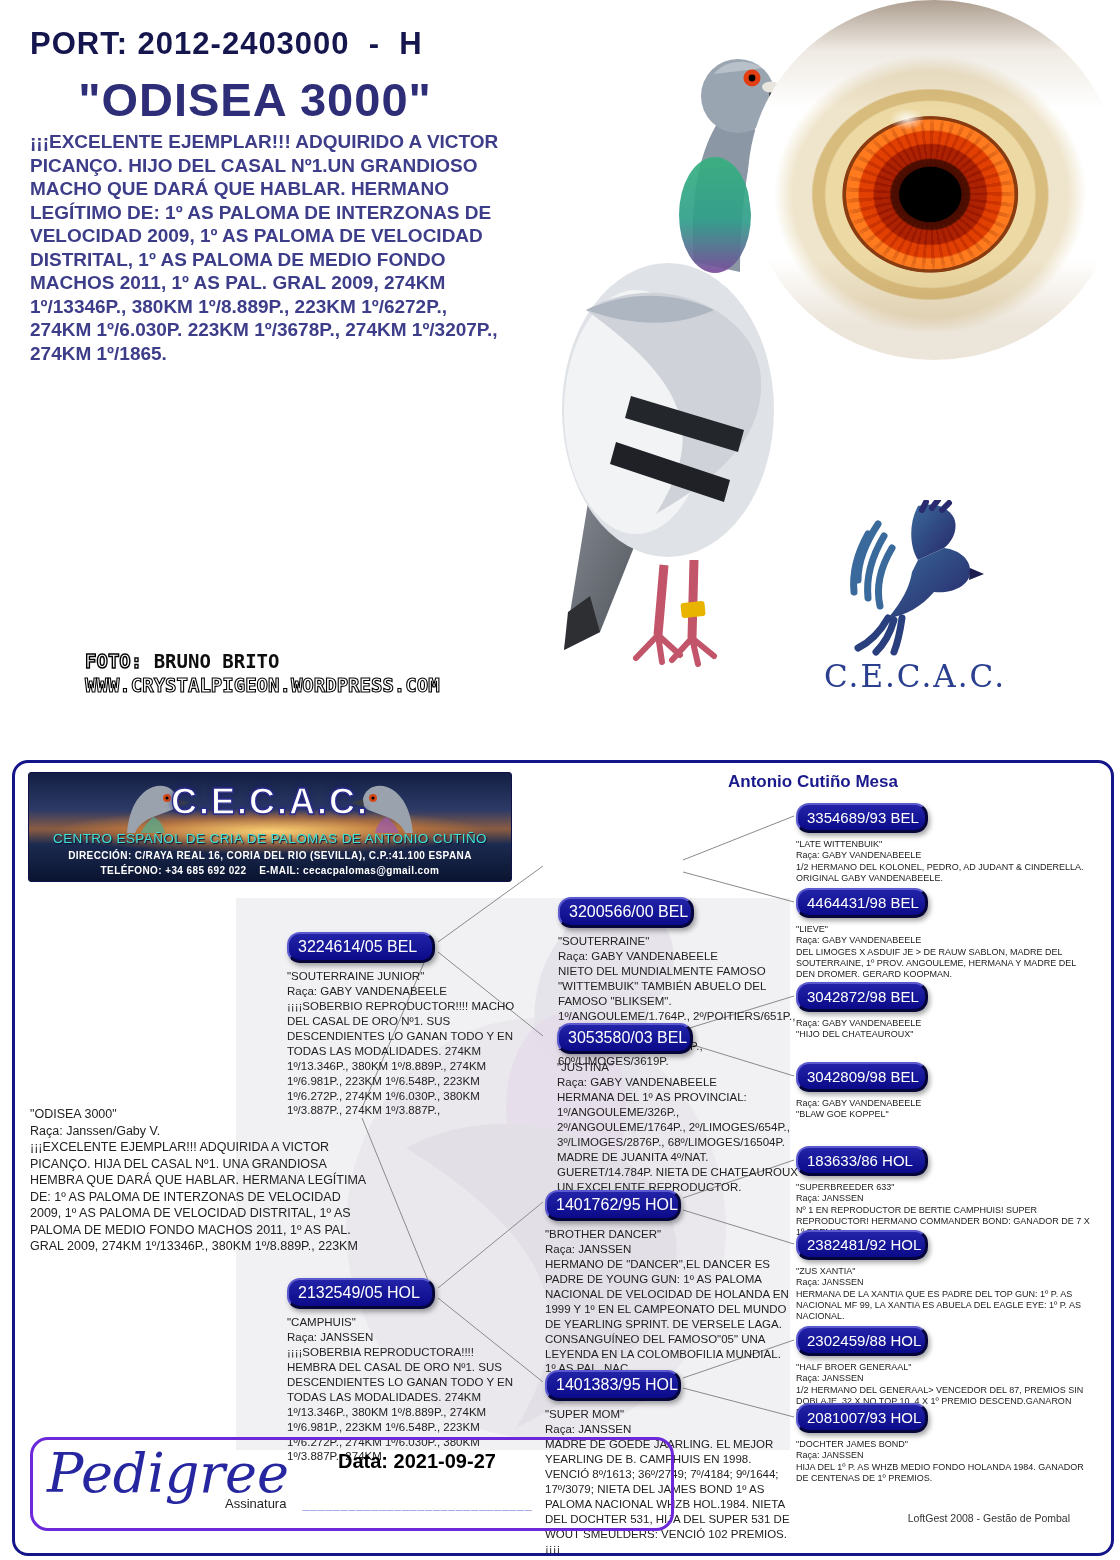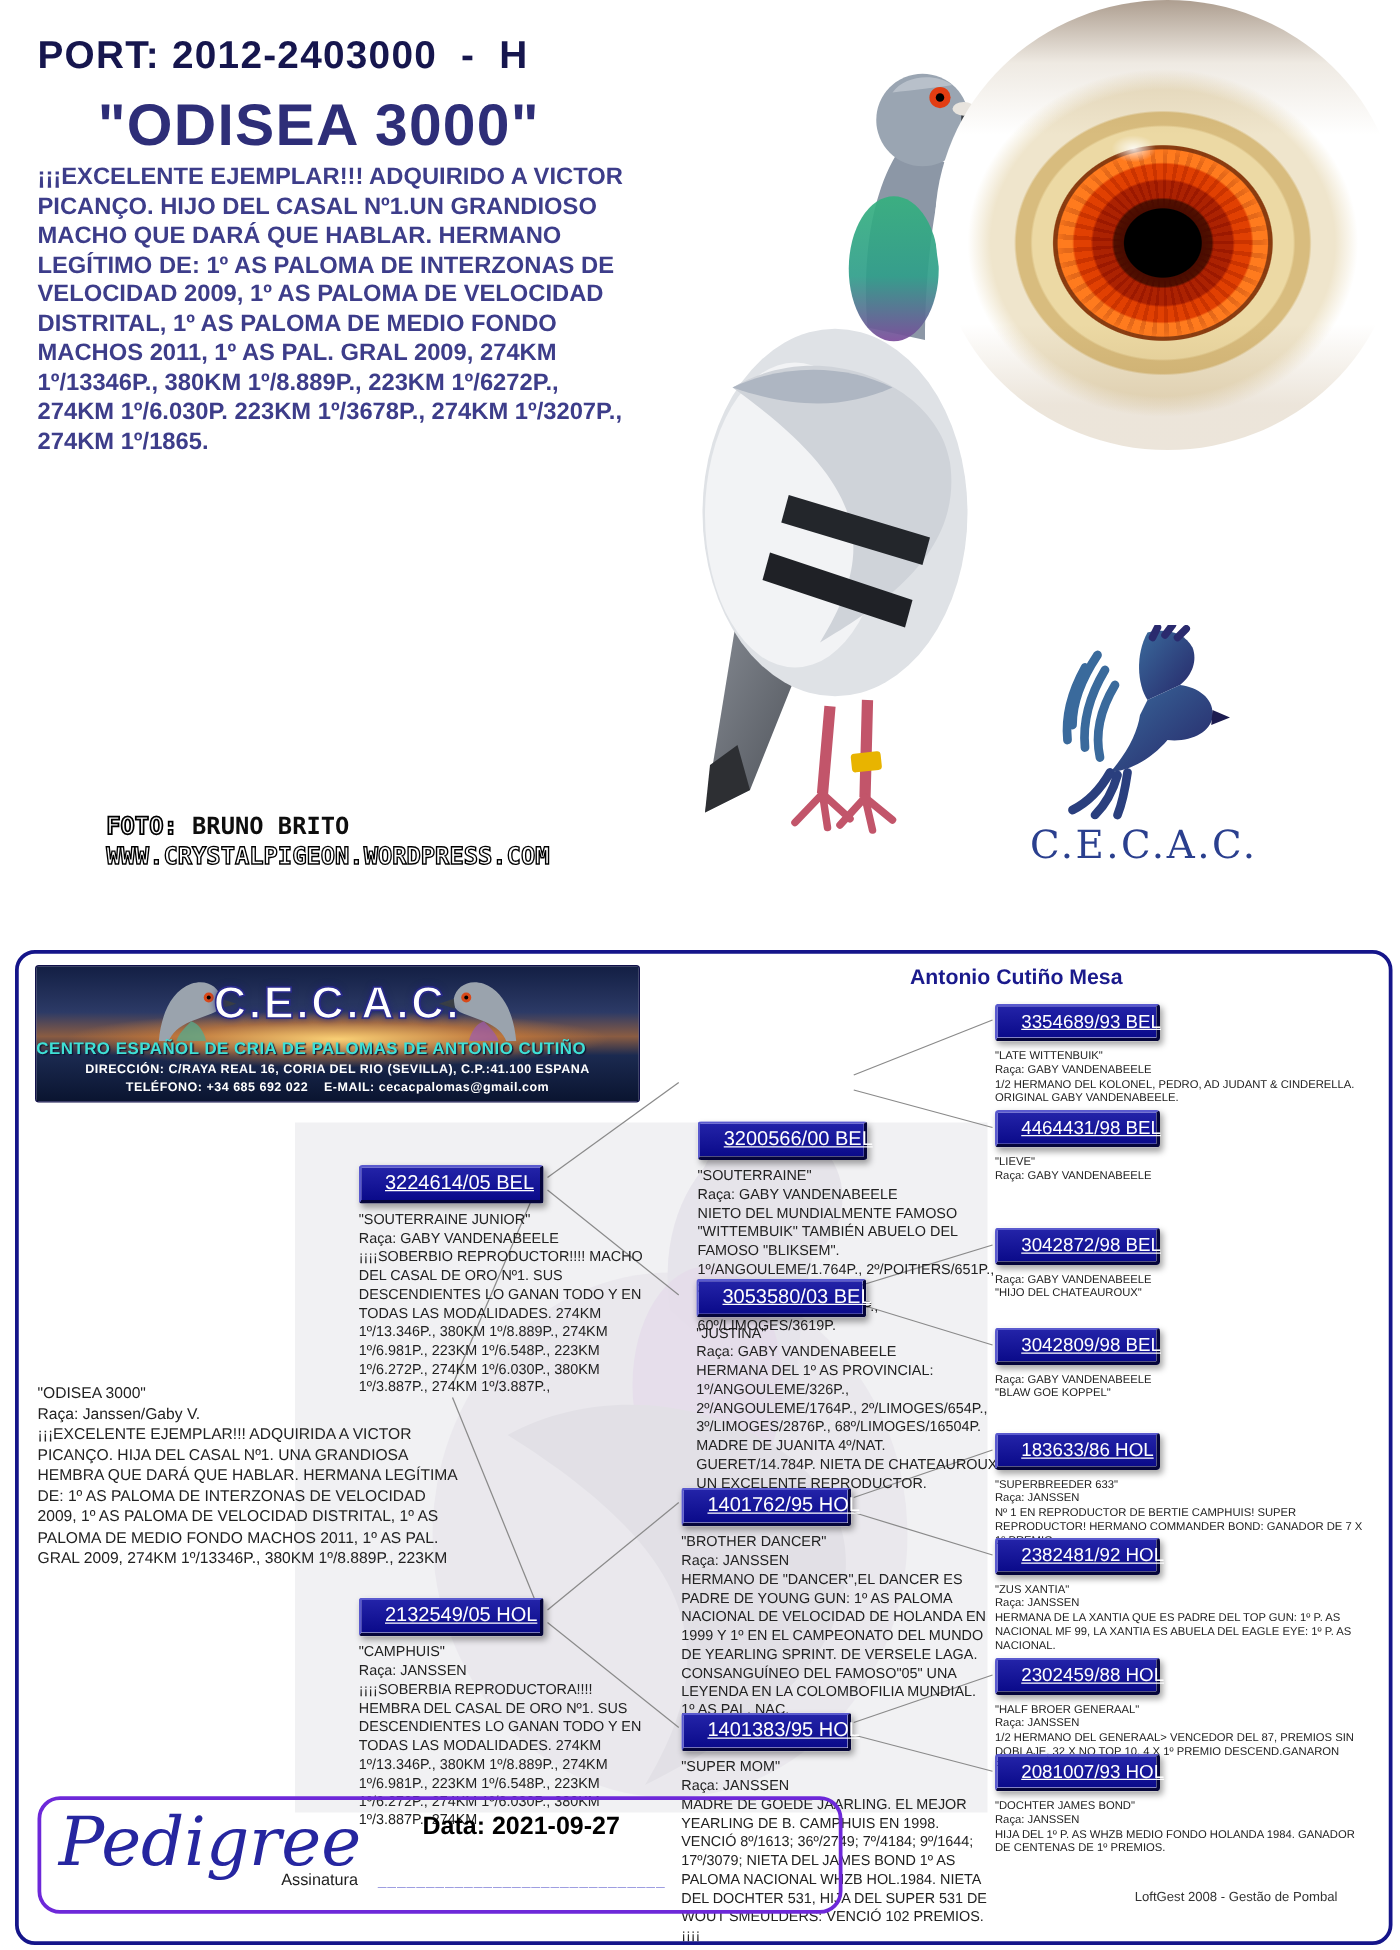--- a/index.html
+++ b/index.html
@@ -55,44 +55,44 @@
   .sheet{position:absolute;left:12px;top:760px;width:1096px;height:790px;
      border:3px solid #15158a;border-radius:16px;background:#fff;}
   .banner{position:absolute;left:28px;top:772px;width:482px;height:108px;border:1px solid #11114a;
      border-radius:3px;overflow:hidden;
      background:
        radial-gradient(ellipse 60% 28% at 50% 54%,rgba(255,214,120,.95),rgba(255,150,50,.45) 45%,transparent 75%),
        linear-gradient(180deg,#131f44 0%,#2c3a66 34%,#8a5c42 52%,#1b2a50 66%,#0a1430 100%);}
   .banner-title{position:absolute;left:0;top:8px;width:100%;text-align:center;font-size:36px;
      font-weight:bold;color:#fff;-webkit-text-stroke:1.3px #2a2a8c;letter-spacing:2px;
      text-shadow:0 0 6px rgba(30,30,120,.8);}
-  .banner-sub{position:absolute;left:0;top:58px;width:100%;font-size:13.5px;
-     font-weight:bold;color:#3fe0d6;letter-spacing:.4px;text-shadow:1px 1px 1px #0a1430;}
+  .banner-sub{position:absolute;left:0;top:58px;width:100%;text-align:center;font-size:13.5px;
+     font-weight:normal;color:#3fe0d6;letter-spacing:.4px;text-shadow:1px 1px 1px #0a1430;}
   .banner-addr{position:absolute;left:0;top:77px;width:100%;text-align:center;font-size:10px;
      font-weight:bold;color:#fff;letter-spacing:.4px;}
   .banner-contact{position:absolute;left:0;top:92px;width:100%;text-align:center;font-size:10px;
      font-weight:bold;color:#fff;letter-spacing:.4px;white-space:pre-wrap;}
   .banner-head{position:absolute;top:4px;width:72px;height:56px;}
   .banner-head.left{left:88px;}
   .banner-head.right{right:88px;transform:scaleX(-1);}
 
   .owner-name{position:absolute;left:728px;top:772px;font-size:17px;font-weight:bold;color:#1a1a8c;}
 
   .watermark{position:absolute;left:236px;top:898px;width:554px;height:552px;background:#f1f1f3;z-index:1;}
   .watermark svg{opacity:.5;}
 
   .lines{position:absolute;left:0;top:0;width:1120px;height:1560px;z-index:2;pointer-events:none;}
 
   
   .pbox{position:absolute;z-index:3;}
   .phead{background:linear-gradient(180deg,#2323a8,#0a0a8a);color:#fff;
      border-top:2px solid #5a5ace;border-left:2px solid #5a5ace;
      border-bottom:3px solid #05053a;border-right:3px solid #05053a;
-     border-radius:3px;box-shadow:2px 3px 5px rgba(0,0,0,.35);
-     padding:4px 19px;box-sizing:border-box;white-space:nowrap;text-decoration:underline;}
+     border-radius:13px;box-shadow:2px 3px 5px rgba(0,0,0,.35);
+     padding:4px 9px;box-sizing:border-box;white-space:nowrap;}
   .pbody{margin-top:6px;color:#222;}
   .pbody span{display:block;}
   .phead-g1{width:320px;font-size:21px;}
   .phead-g2{width:148px;font-size:16px;}
   .phead-g3{width:136px;font-size:16px;}
   .phead-g4{width:132px;font-size:15px;}
   .pbody-g1{width:338px;font-size:12.5px;line-height:1.32;}
   .pbody-g2{width:230px;font-size:11.5px;line-height:1.3;}
   .pbody-g3{width:246px;font-size:11.5px;line-height:1.3;}
   .pbody-g4{width:300px;font-size:9px;line-height:1.25;}
@@ -334,20 +334,21 @@
       <span>Raça: GABY VANDENABEELE</span>
       <span>1/2 HERMANO DEL KOLONEL, PEDRO, AD JUDANT &amp; CINDERELLA. ORIGINAL GABY VANDENABEELE.</span>
     </div>
   </div>
 
   <div class="pbox b-g4-1">
     <div class="phead phead-g4">4464431/98 BEL</div>
     <div class="pbody pbody-g4">
       <span>"LIEVE"</span>
       <span>Raça: GABY VANDENABEELE</span>
+      <span>DEL LIMOGES X ASDUIF JE &gt; DE RAUW SABLON, MADRE DEL SOUTERRAINE, 1º PROV. ANGOULEME, HERMANA Y MADRE DEL DEN DROMER. GERARD KOOPMAN.</span>
     </div>
   </div>
 
   <div class="pbox b-g4-2">
     <div class="phead phead-g4">3042872/98 BEL</div>
     <div class="pbody pbody-g4">
       <span></span>
       <span>Raça: GABY VANDENABEELE</span>
       <span>"HIJO DEL CHATEAUROUX"</span>
     </div>

